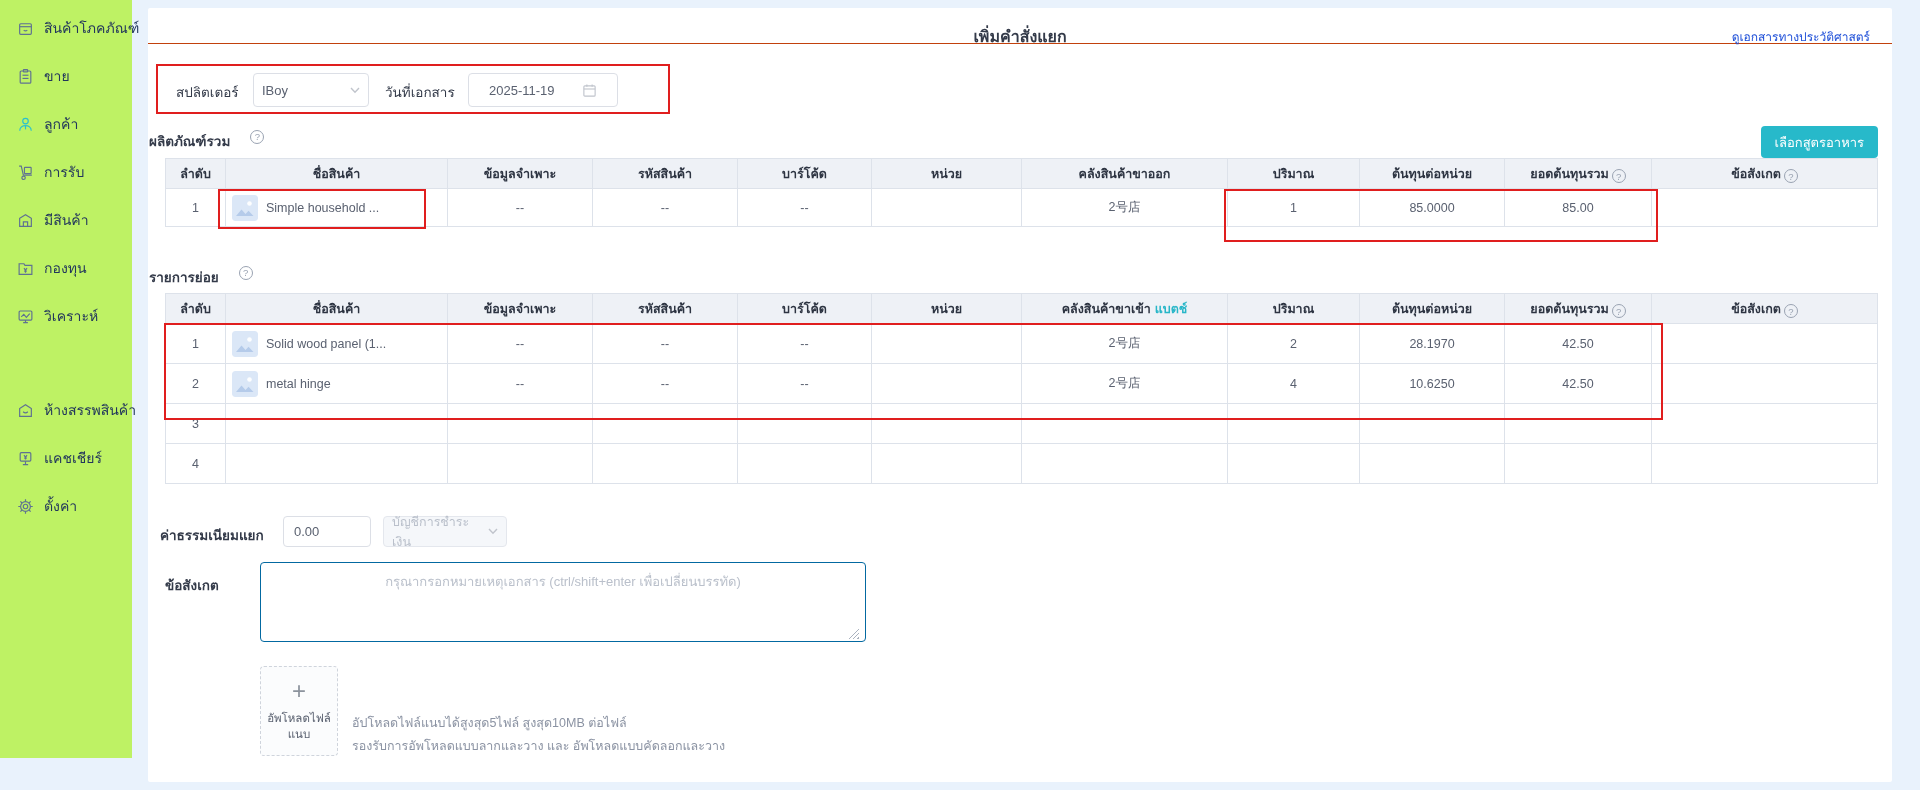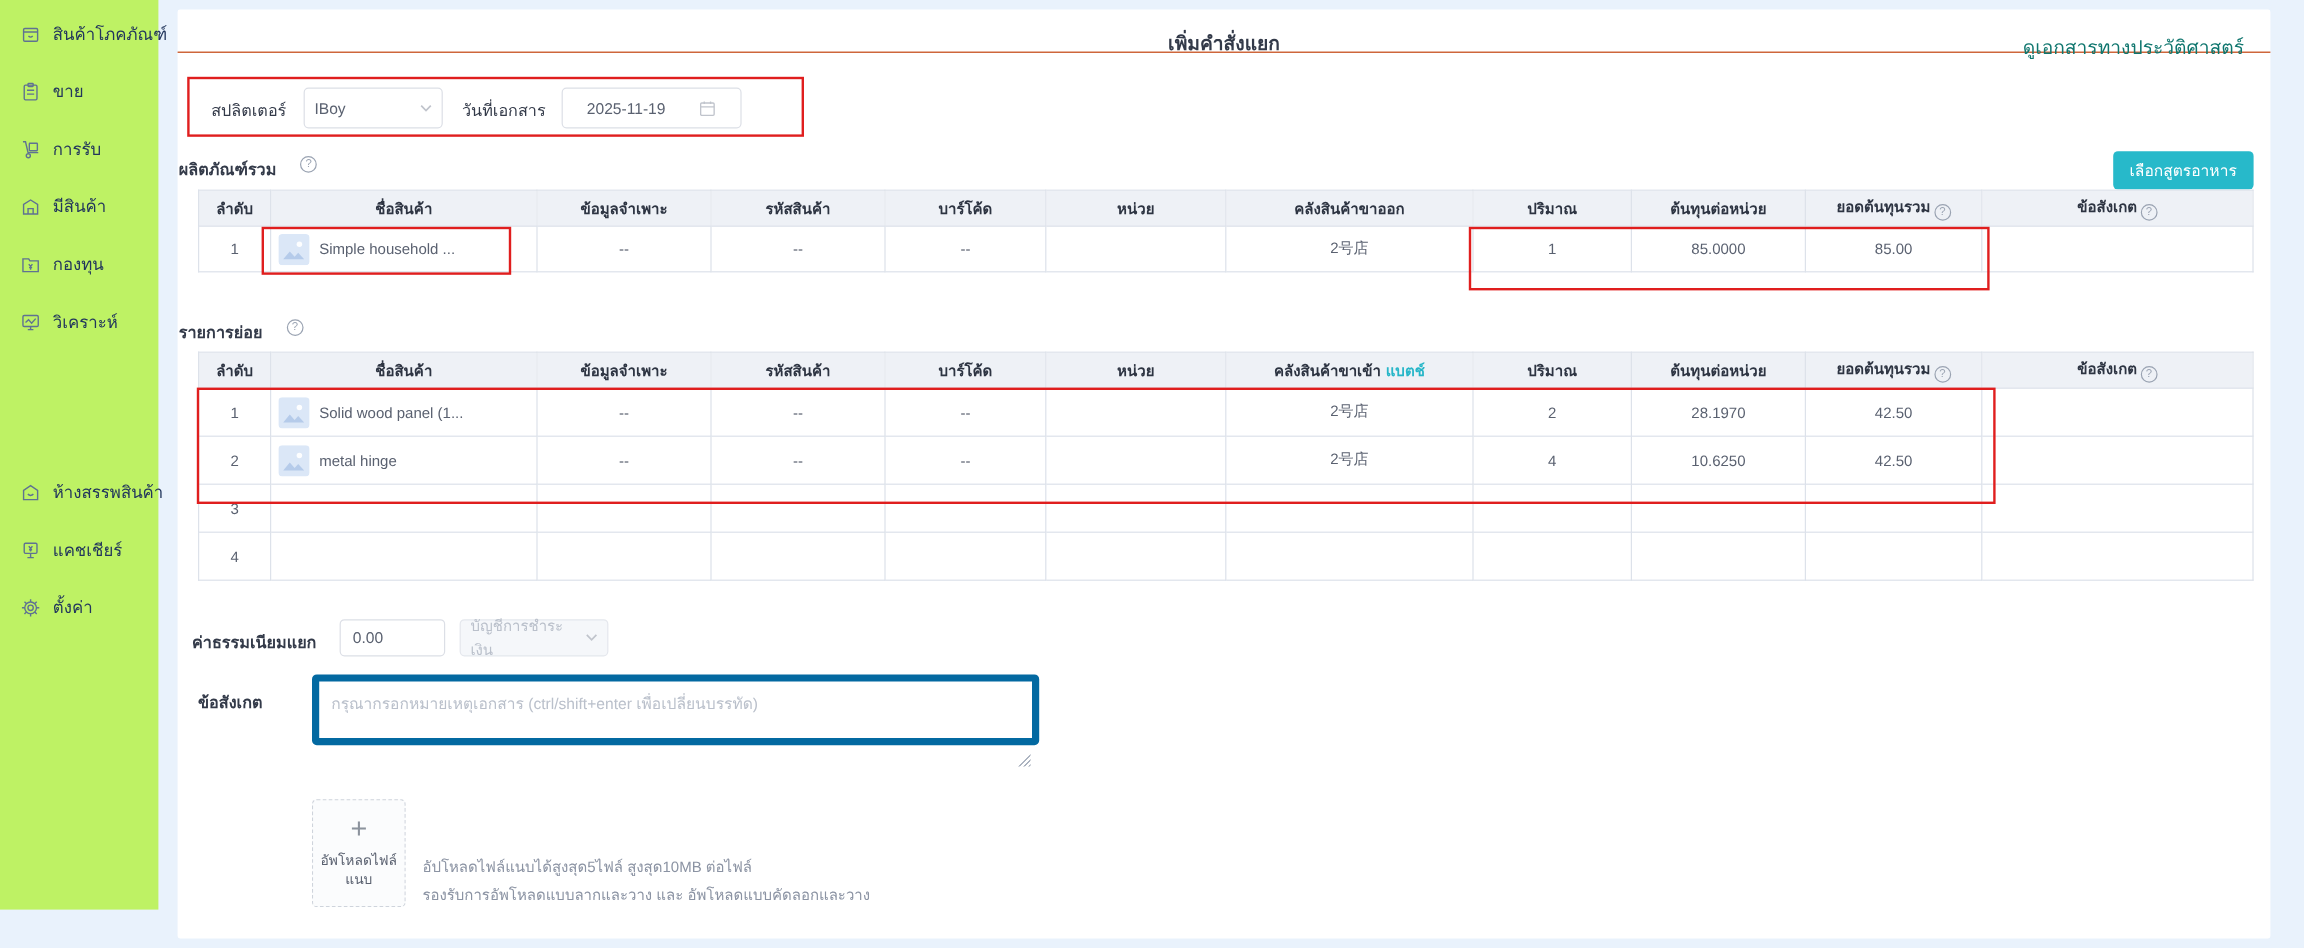--- a/index.html
+++ b/index.html
@@ -15,21 +15,21 @@
   .side-group.g2 { top:386px; }
   .side-item { height:48px; display:flex; align-items:center; padding-left:17px; gap:10px; cursor:pointer; white-space:nowrap; }
   .side-item .lbl { font-size:14px; color:#22365c; }
   .side-item .ic { width:17px; height:17px; color:#5f7292; flex:0 0 auto; display:flex; }
   .side-item.active .ic { color:#29c0d0; }
   .side-item svg { width:17px; height:17px; }
   
   .card { position:absolute; left:148px; top:8px; width:1744px; height:774px; background:#fff; border-radius:2px; }
   .card-header { position:relative; height:36px; border-bottom:1px solid #c2410c;padding-left:28px; }
   .page-title { position:absolute; left:0; right:0; top:16px; text-align:center; font-size:16px; font-weight:bold; color:#333a49; }
-  .history-link { position:absolute; right:22px; top:19px; font-size:16px; color:#0f766e; cursor:pointer; }
+  .history-link { position:absolute; right:22px; top:19px; font-size:12px; color:#1d4ed8; cursor:pointer; }
   
   .lbl-txt { font-size:13.5px; color:#333a49; }
   .form-row { position:absolute; left:0; top:64px; height:36px; width:100%; }
   .f-label { position:absolute; top:9px; }
   .splitter-label { left:28px; }
   .date-label { left:237px; }
   .ctl { position:absolute; top:1px; height:34px; border:1px solid #dcdfe6; border-radius:4px; background:#fff; display:flex; align-items:center; font-size:13px; color:#5a6170; cursor:pointer; }
   .splitter-select { left:105px; width:116px; padding:0 8px; }
   .date-input { left:320px; width:150px; padding:0 20px; }
   .ctl .grow { flex:1; }
@@ -55,21 +55,21 @@
   .name-txt { overflow:hidden; text-overflow:ellipsis; }
   .thumb { width:26px; height:26px; flex:0 0 auto; border-radius:3px; }
   
   .fee-row { position:absolute; left:0; top:508px; width:100%; height:32px; }
   .fee-label { position:absolute; left:12px; top:8px; font-weight:bold; }
   .fee-input { position:absolute; left:135px; top:0; width:88px; height:31px; border:1px solid #dcdfe6; border-radius:4px; padding:0 10px; font-size:13px; color:#5a6170; font-family:inherit; }
   .account-select { position:absolute; left:235px; top:0; width:124px; height:31px; background:#f5f7fa; border-color:#e4e7ed; color:#bac0cb; padding:0 8px; font-size:12.5px; cursor:not-allowed; }
   
   .notes-row { position:absolute; left:0; top:554px; width:100%; }
   .notes-label { position:absolute; left:17px; top:12px; font-weight:bold; }
-  .notes-area { position:absolute; left:112px; top:0; width:606px; height:59px; border:6px solid #0369a1; border-radius:4px; padding:8px 10px; font-size:13px; font-family:inherit; color:#5a6170; resize:none; }
+  .notes-area { position:absolute; left:112px; top:0; width:606px; height:80px; border:1px solid #0369a1; border-radius:4px; padding:8px 10px; font-size:13px; font-family:inherit; color:#5a6170; resize:none;text-align:center; }
   .notes-area::placeholder { color:#bac0cb; }
   .resize-grip { position:absolute; left:700px; top:66px; width:11px; height:11px; background:repeating-linear-gradient(135deg, transparent 0 2px, #aab2bf 2px 3px); clip-path:polygon(100% 0,100% 100%,0 100%); pointer-events:none; }
   
   .upload-row { position:absolute; left:0; top:658px; width:100%; }
   .upload-box { position:absolute; left:112px; top:0; width:78px; height:90px; border:1px dashed #cfd4dc; border-radius:4px; background:#fbfcfd; cursor:pointer; text-align:center; padding-top:12px; }
   .upload-box .plus { font-size:24px; color:#8c939d; line-height:24px; font-weight:lighter; }
   .upload-box .up-lbl { margin-top:8px; font-size:11.5px; color:#5a6170; line-height:1.35; overflow-wrap:anywhere; line-break:anywhere; padding:0 3px; }
   .upload-hints { position:absolute; left:204px; top:46px; font-size:12.5px; color:#8b93a3; line-height:1.8; white-space:nowrap; }
   
   .anno { position:absolute; border:2px solid #e01e1e; z-index:60; pointer-events:none; }
@@ -96,20 +96,30 @@
       <div class="side-item">
         <span class="ic">
           <svg viewBox="0 0 16 16" fill="none" stroke="currentColor" stroke-width="1.1">
             <rect x="3" y="2.8" width="10" height="11.5" rx="1"></rect>
             <rect x="6" y="1.4" width="4" height="2.4" rx="0.5"></rect>
             <line x1="5.2" y1="6.8" x2="10.8" y2="6.8"></line>
             <line x1="5.2" y1="9.8" x2="10.8" y2="9.8"></line>
           </svg>
         </span>
         <span class="lbl">ขาย</span>
+      </div>
+      <div class="side-item active">
+        <span class="ic">
+          <svg viewBox="0 0 16 16" fill="none" stroke="currentColor" stroke-width="1.1">
+            <circle cx="8" cy="4.8" r="2.6"></circle>
+            <path d="M2.6 13.8c0-3.1 2.4-4.8 5.4-4.8s5.4 1.7 5.4 4.8"></path>
+            <path d="M8 9.4v3.2"></path>
+          </svg>
+        </span>
+        <span class="lbl">ลูกค้า</span>
       </div>
       <div class="side-item">
         <span class="ic">
           <svg viewBox="0 0 16 16" fill="none" stroke="currentColor" stroke-width="1.1">
             <path d="M2 2h2l2 8.5h8"></path>
             <rect x="7" y="3.2" width="6.3" height="5.8" rx="0.5"></rect>
             <circle cx="6.2" cy="13" r="1.6"></circle>
           </svg>
         </span>
         <span class="lbl">การรับ</span>

